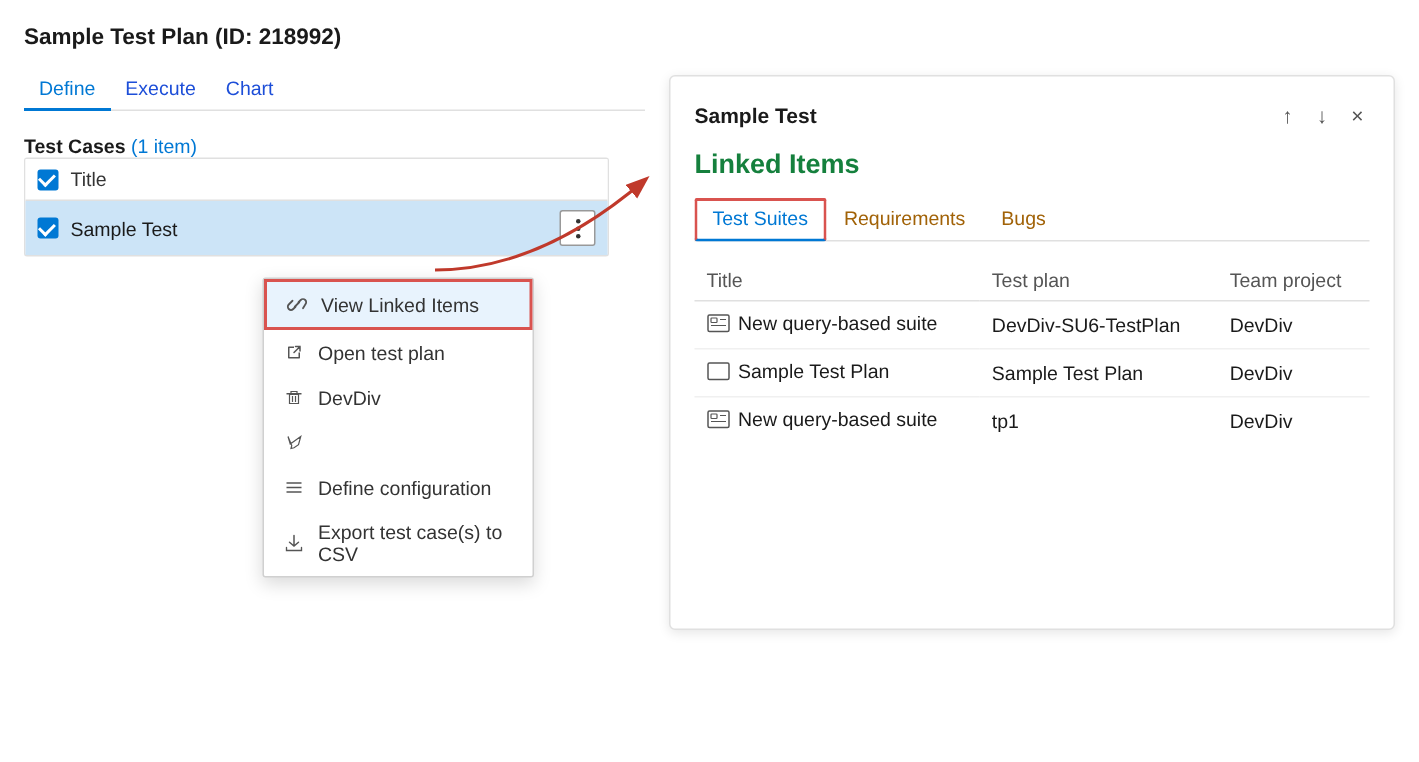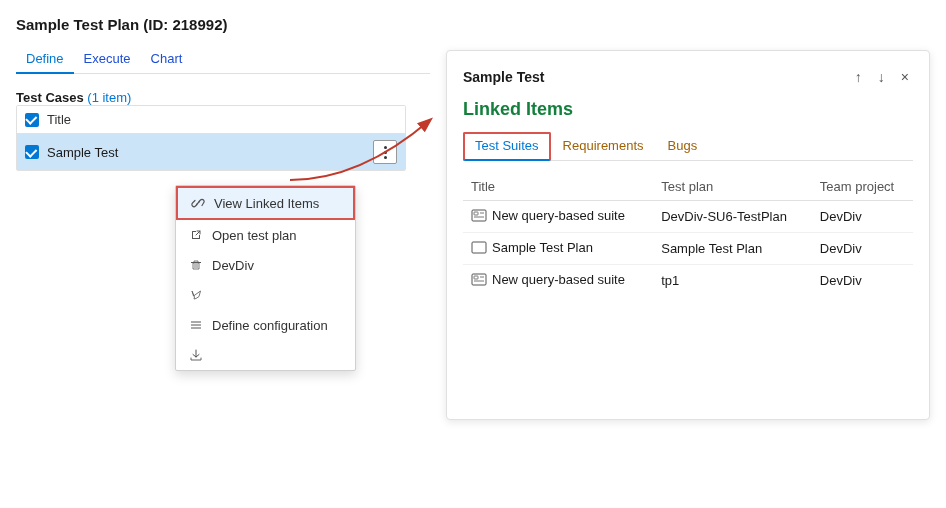--- a/index.html
+++ b/index.html
@@ -381,20 +381,21 @@
         </span>
         <span>Define configuration</span>
       </div>
       <div class="menu-item">
         <span class="menu-item-icon">
           <svg width="12" height="12" viewBox="0 0 12 12" fill="none">
             <path d="M6 1v7M3 5.5L6 8l3-2.5" stroke="#555" stroke-width="1" stroke-linecap="round"></path>
             <path d="M1 9v2h10V9" stroke="#555" stroke-width="0.9" stroke-linecap="round"></path>
           </svg>
         </span>
+        <span>Export test case(s) to CSV</span>
       </div>
     </div>
 
     <svg class="arrow-svg" viewBox="0 0 180 100">
       <defs>
         <marker id="arrowhead" markerWidth="8" markerHeight="8" refX="6" refY="3" orient="auto">
           <path d="M0,0 L0,6 L8,3 z" fill="#c0392b"></path>
         </marker>
       </defs>
       <path d="M 10,80 Q 80,80 150,20" stroke="#c0392b" stroke-width="2" fill="none" marker-end="url(#arrowhead)"></path>

